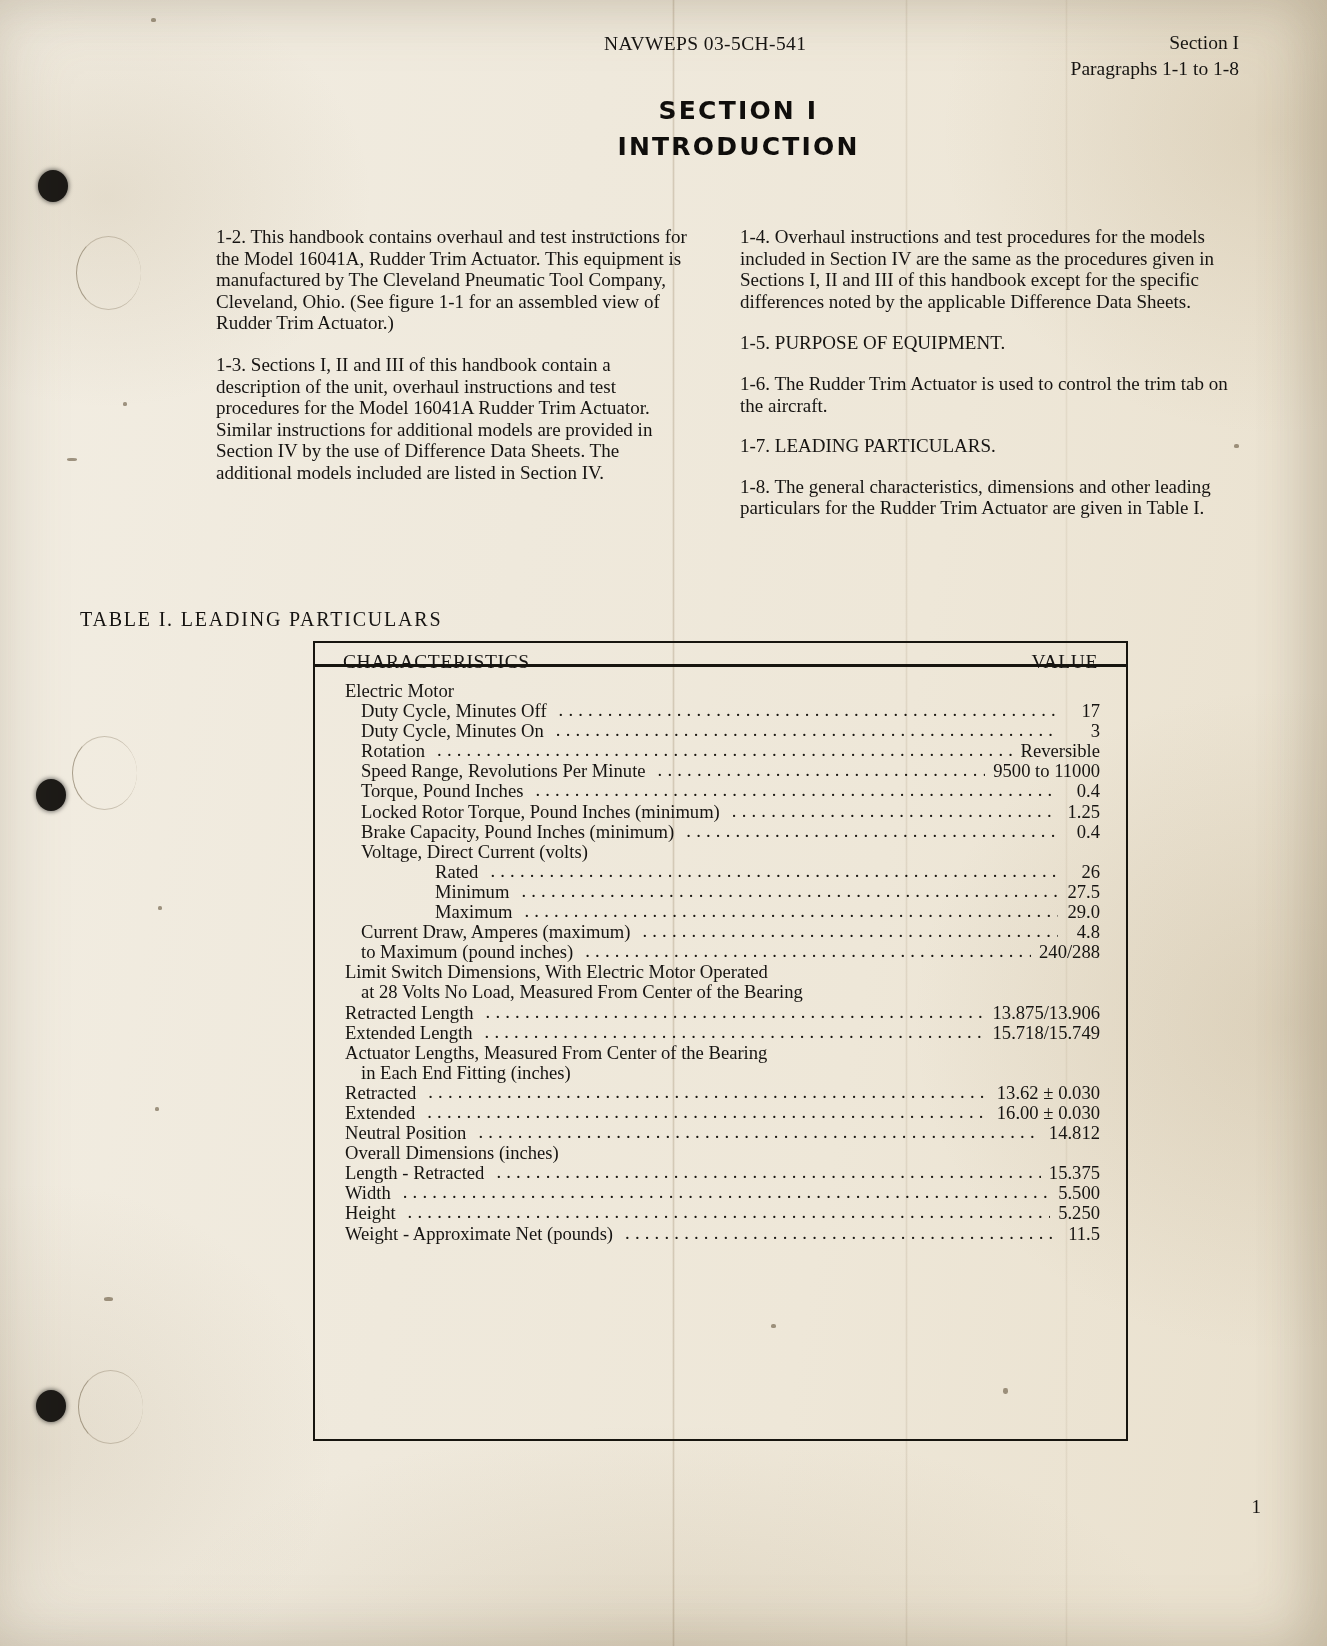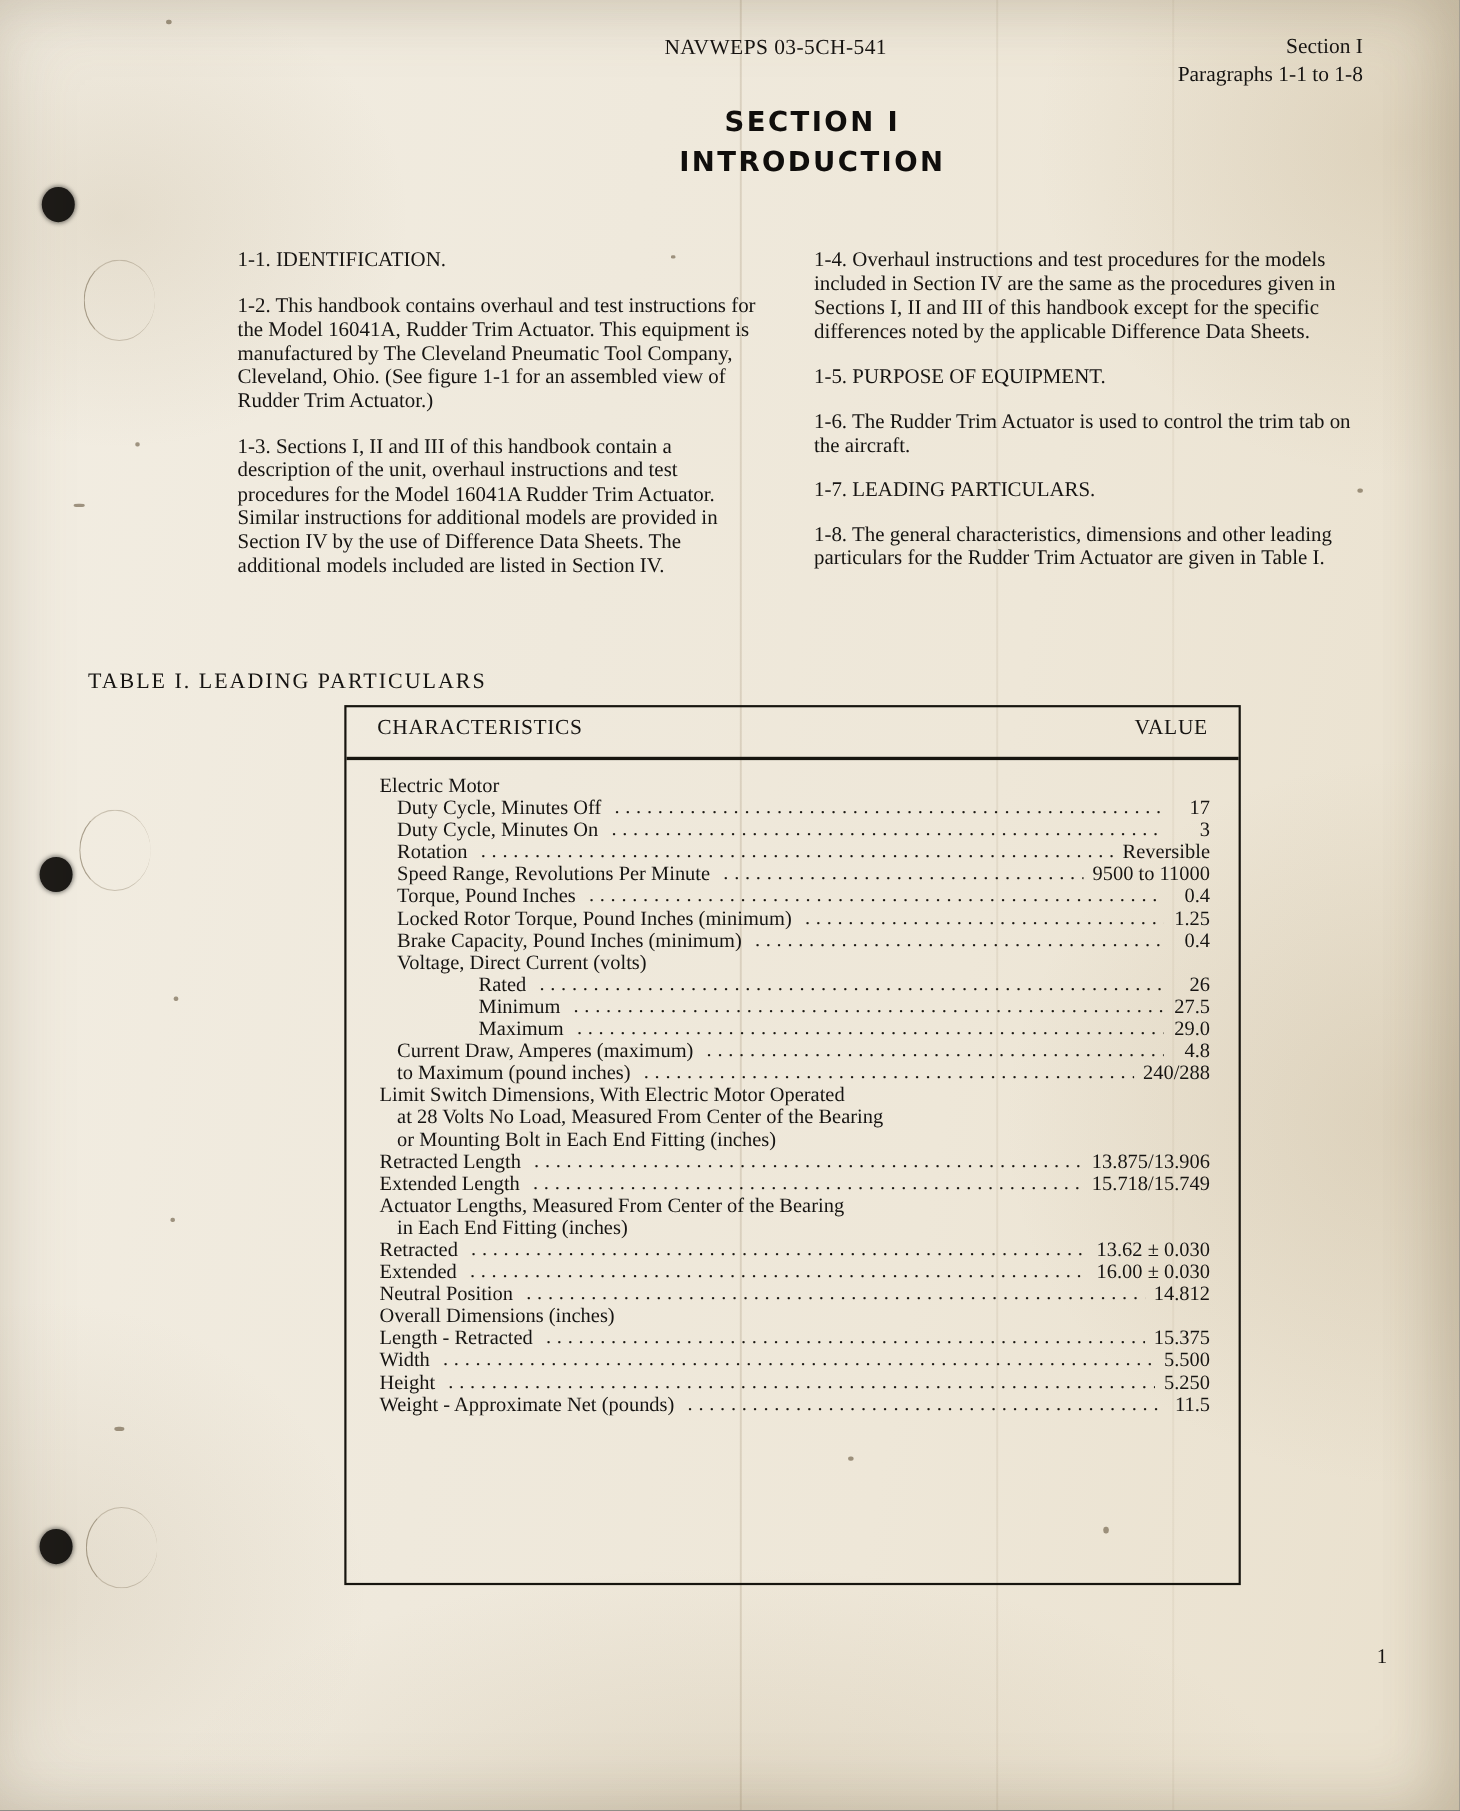--- a/index.html
+++ b/index.html
@@ -118,21 +118,21 @@
   .tbl {
     position: absolute;
     left: 313px; top: 641px;
     width: 815px; height: 800px;
     border: 2.5px solid #17150f;
     background: transparent;
     box-sizing: border-box;
   }
   .tbl-head {
     position: relative;
-    height: 48px;
+    height: 24px;
     border-bottom: 3.5px solid #17150f;
     box-sizing: border-box;
   }
   .tbl-head .h-char {
     position: absolute;
     left: 28px; top: 8px;
     font-size: 19.5px;
     letter-spacing: 0.6px;
   }
   .tbl-head .h-val {
@@ -221,21 +221,20 @@
     <div class="runhead-left">NAVWEPS 03-5CH-541</div>
     <div class="runhead-right">
       <div>Section I</div>
       <div>Paragraphs 1-1 to 1-8</div>
     </div>
 
     <div class="sect-title" id="sect-1">SECTION I</div>
     <div class="sect-title" id="sect-2">INTRODUCTION</div>
 
     <div class="col col-left">
-      <p class="para">1-1.  IDENTIFICATION.</p>
       <p class="para">1-2.  This handbook contains overhaul and test instructions for the Model 16041A, Rudder Trim Actuator. This equipment is manufactured by The Cleveland Pneumatic Tool Company, Cleveland, Ohio.  (See figure 1-1 for an assembled view of Rudder Trim Actuator.)</p>
       <p class="para">1-3.  Sections I, II and III of this handbook contain a description of the unit, overhaul instructions and test procedures for the Model 16041A Rudder Trim Actuator.  Similar instructions for additional models are provided in Section IV by the use of Difference Data Sheets.  The additional models included are listed in Section IV.</p>
     </div>
 
     <div class="col col-right">
       <p class="para">1-4.  Overhaul instructions and test procedures for the models included in Section IV are the same as the procedures given in Sections I, II and III of this handbook except for the specific differences noted by the applicable Difference Data Sheets.</p>
       <p class="para tight">1-5.  PURPOSE OF EQUIPMENT.</p>
       <p class="para tight">1-6.  The Rudder Trim Actuator is used to control the trim tab on the aircraft.</p>
       <p class="para tight">1-7.  LEADING PARTICULARS.</p>
       <p class="para">1-8.  The general characteristics, dimensions and other leading particulars for the Rudder Trim Actuator are given in Table I.</p>
@@ -314,23 +313,20 @@
             <span class="lbl">to Maximum (pound inches)</span>
             <span class="dots">................................................................................</span>
             <span class="val">240/288</span>
           </div>
           <div class="row ind0 nodots">
             <span class="lbl">Limit Switch Dimensions,  With Electric Motor Operated</span>
           </div>
           <div class="row ind1 nodots">
             <span class="lbl">at 28 Volts No Load,  Measured From Center of the Bearing</span>
           </div>
-          <div class="row ind1 nodots">
-            <span class="lbl">or Mounting Bolt in Each End Fitting (inches)</span>
-          </div>
           <div class="row ind2">
             <span class="lbl">Retracted Length</span>
             <span class="dots">................................................................................</span>
             <span class="val">13.875/13.906</span>
           </div>
           <div class="row ind2">
             <span class="lbl">Extended Length</span>
             <span class="dots">................................................................................</span>
             <span class="val">15.718/15.749</span>
           </div>

